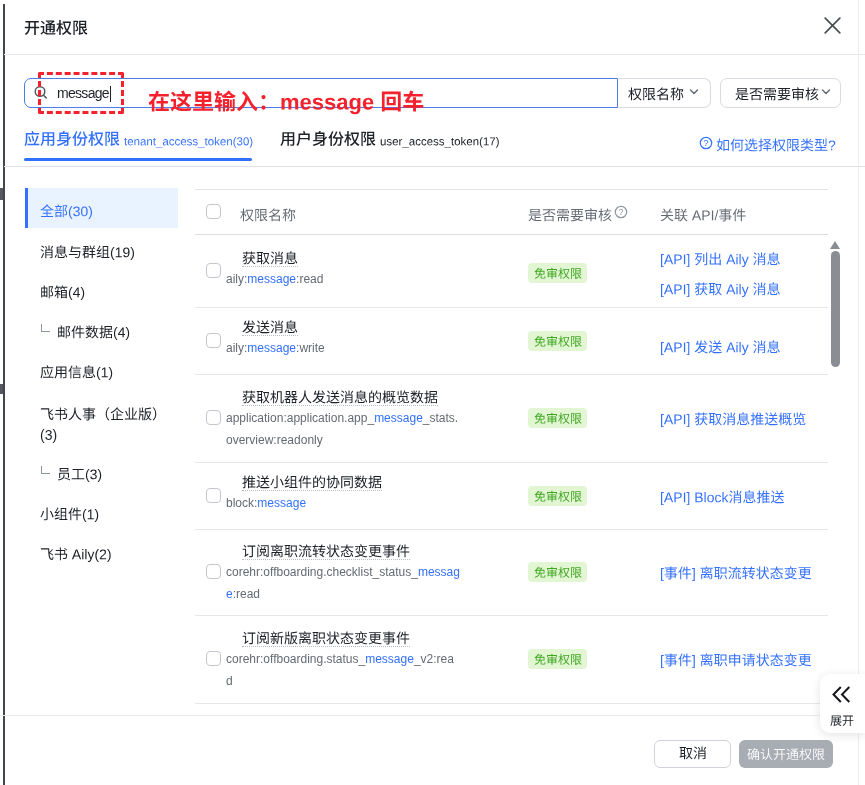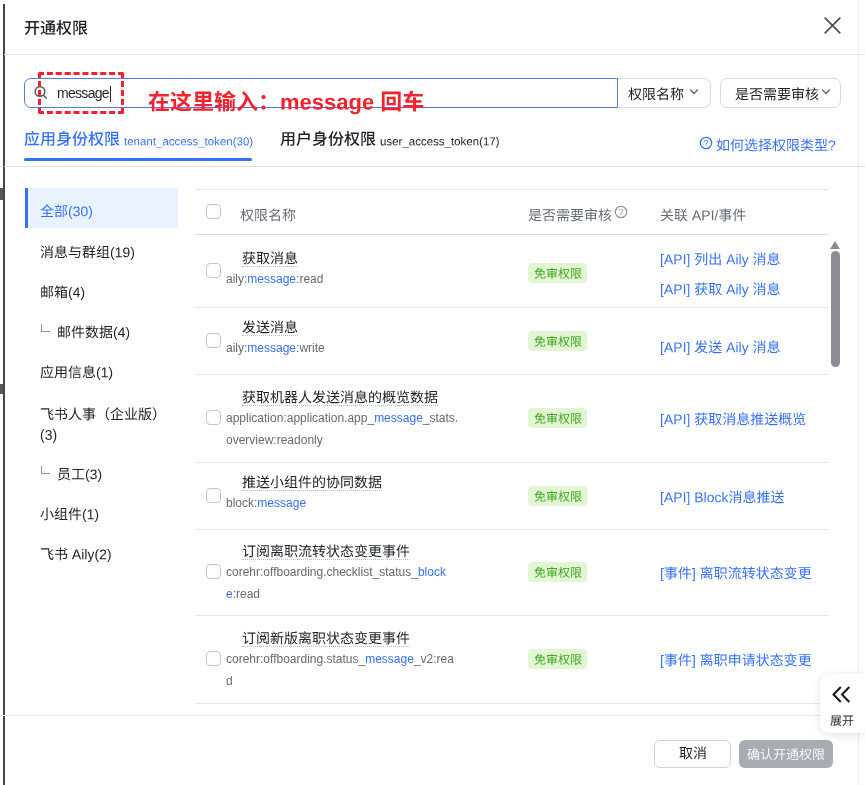--- a/index.html
+++ b/index.html
@@ -178,21 +178,21 @@
     <path transform="translate(0.0,0)" d="M4.0 -10.1C3.3 -8.9 2.1 -7.4 0.5 -6.3C0.7 -6.2 1.0 -5.9 1.1 -5.7C1.4 -5.9 1.6 -6.0 1.8 -6.2V-3.3H5.1C4.5 -1.8 3.3 -0.6 0.6 0.1C0.8 0.3 1.0 0.6 1.1 0.9C4.2 0.0 5.4 -1.4 6.0 -3.3H6.6V-0.5C6.6 0.4 6.9 0.7 8.1 0.7C8.3 0.7 9.8 0.7 10.1 0.7C11.1 0.7 11.4 0.3 11.5 -1.4C11.2 -1.5 10.8 -1.6 10.6 -1.8C10.6 -0.3 10.5 -0.1 10.0 -0.1C9.7 -0.1 8.4 -0.1 8.1 -0.1C7.6 -0.1 7.5 -0.2 7.5 -0.5V-3.3H10.5V-7.1H7.0C7.5 -7.6 7.9 -8.2 8.2 -8.8L7.6 -9.2L7.5 -9.2H4.5C4.7 -9.4 4.8 -9.7 5.0 -9.9ZM2.8 -7.1C3.2 -7.5 3.6 -8.0 3.9 -8.4H7.0C6.7 -7.9 6.3 -7.4 5.9 -7.1ZM2.7 -6.2H5.6C5.5 -5.5 5.5 -4.8 5.3 -4.1H2.7ZM6.5 -6.2H9.6V-4.1H6.3C6.4 -4.8 6.5 -5.5 6.5 -6.2Z M17.1 -9.9C17.3 -9.6 17.5 -9.1 17.7 -8.8H13.0V-6.8H13.9V-7.9H22.1V-6.8H23.0V-8.8H18.5L18.7 -8.9C18.6 -9.2 18.3 -9.8 18.1 -10.2ZM14.6 -3.5H17.5V-2.1H14.6ZM14.6 -4.3V-5.6H17.5V-4.3ZM21.4 -3.5V-2.1H18.5V-3.5ZM21.4 -4.3H18.5V-5.6H21.4ZM17.5 -7.5V-6.4H13.7V-0.6H14.6V-1.3H17.5V0.9H18.5V-1.3H21.4V-0.7H22.3V-6.4H18.5V-7.5Z M34.2 -8.1C33.9 -6.0 33.1 -4.3 32.2 -2.9C31.3 -4.3 30.7 -6.0 30.3 -8.1ZM29.1 -9.0V-8.1H29.5C29.9 -5.6 30.5 -3.7 31.6 -2.2C30.7 -1.1 29.6 -0.3 28.4 0.2C28.6 0.4 28.8 0.7 29.0 0.9C30.1 0.4 31.2 -0.4 32.1 -1.4C32.9 -0.5 33.8 0.3 35.0 1.0C35.1 0.8 35.4 0.5 35.6 0.3C34.4 -0.4 33.5 -1.2 32.7 -2.1C33.9 -3.8 34.8 -6.0 35.2 -8.8L34.7 -9.0L34.5 -9.0ZM26.5 -10.1V-7.5H24.6V-6.7H26.3C25.9 -5.0 25.1 -3.1 24.2 -2.1C24.4 -1.9 24.6 -1.5 24.8 -1.2C25.4 -2.1 26.1 -3.6 26.5 -5.1V0.9H27.4V-5.2C27.9 -4.5 28.6 -3.6 28.9 -3.1L29.4 -3.9C29.2 -4.3 27.8 -5.8 27.4 -6.2V-6.7H29.0V-7.5H27.4V-10.1Z M37.1 -9.6V0.9H37.9V-8.8H39.6C39.4 -8.0 39.0 -6.9 38.7 -6.1C39.6 -5.1 39.8 -4.3 39.8 -3.6C39.8 -3.2 39.7 -2.9 39.5 -2.8C39.4 -2.7 39.3 -2.7 39.2 -2.7C39.0 -2.7 38.7 -2.7 38.4 -2.7C38.6 -2.4 38.7 -2.1 38.7 -1.9C38.9 -1.9 39.3 -1.9 39.5 -1.9C39.7 -1.9 39.9 -2.0 40.1 -2.1C40.5 -2.4 40.6 -2.9 40.6 -3.5C40.6 -4.3 40.4 -5.1 39.5 -6.2C39.9 -7.1 40.4 -8.3 40.7 -9.3L40.1 -9.6L40.0 -9.6ZM45.7 -6.6V-5.1H42.2V-6.6ZM45.7 -7.3H42.2V-8.8H45.7ZM41.3 1.0C41.5 0.8 41.9 0.7 44.4 0.0C44.3 -0.2 44.3 -0.6 44.3 -0.8L42.2 -0.3V-4.3H43.3C43.9 -1.9 45.1 -0.0 47.0 0.9C47.1 0.6 47.4 0.3 47.6 0.1C46.6 -0.3 45.8 -1.0 45.3 -1.8C45.9 -2.2 46.7 -2.7 47.3 -3.3L46.7 -3.9C46.2 -3.4 45.5 -2.9 44.9 -2.5C44.6 -3.0 44.3 -3.6 44.1 -4.3H46.6V-9.6H41.3V-0.6C41.3 -0.1 41.1 0.1 40.9 0.2C41.0 0.4 41.2 0.8 41.3 1.0Z" fill="#3ea51f"></path>
   </svg>
 <svg class="a" style="left:660px;top:486px;" width="126" height="24" viewBox="0 -16.2 126 24">
     <path transform="translate(0.0,0)" d="M1.0 2.9V-10.1H3.8V-9.3H2.2V2.0H3.8V2.9Z M11.9 0.0 10.8 -2.8H6.4L5.3 0.0H3.9L7.8 -9.6H9.3L13.2 0.0ZM8.6 -8.6 8.5 -8.5Q8.3 -7.9 8.0 -7.0L6.8 -3.8H10.4L9.1 -7.0Q8.9 -7.5 8.8 -8.1Z M21.8 -6.7Q21.8 -5.4 20.9 -4.6Q20.0 -3.8 18.5 -3.8H15.7V0.0H14.4V-9.6H18.4Q20.0 -9.6 20.9 -8.9Q21.8 -8.1 21.8 -6.7ZM20.5 -6.7Q20.5 -8.6 18.3 -8.6H15.7V-4.8H18.3Q20.5 -4.8 20.5 -6.7Z M23.9 0.0V-9.6H25.2V0.0Z M26.6 2.9V2.0H28.2V-9.3H26.6V-10.1H29.3V2.9Z M42.8 -2.7Q42.8 -1.4 41.9 -0.7Q41.0 0.0 39.3 0.0H35.4V-9.6H38.9Q42.3 -9.6 42.3 -7.3Q42.3 -6.4 41.8 -5.9Q41.3 -5.3 40.4 -5.1Q41.6 -4.9 42.2 -4.3Q42.8 -3.7 42.8 -2.7ZM41.0 -7.1Q41.0 -7.9 40.4 -8.3Q39.9 -8.6 38.9 -8.6H36.7V-5.5H38.9Q39.9 -5.5 40.4 -5.9Q41.0 -6.3 41.0 -7.1ZM41.5 -2.8Q41.5 -4.5 39.1 -4.5H36.7V-1.0H39.2Q40.4 -1.0 41.0 -1.5Q41.5 -1.9 41.5 -2.8Z M44.5 0.0V-10.1H45.7V0.0Z M53.9 -3.7Q53.9 -1.8 53.0 -0.8Q52.2 0.1 50.5 0.1Q48.9 0.1 48.1 -0.9Q47.3 -1.8 47.3 -3.7Q47.3 -7.5 50.6 -7.5Q52.3 -7.5 53.1 -6.6Q53.9 -5.7 53.9 -3.7ZM52.6 -3.7Q52.6 -5.2 52.1 -5.9Q51.7 -6.6 50.6 -6.6Q49.5 -6.6 49.0 -5.9Q48.6 -5.2 48.6 -3.7Q48.6 -2.2 49.0 -1.5Q49.5 -0.8 50.5 -0.8Q51.6 -0.8 52.1 -1.5Q52.6 -2.2 52.6 -3.7Z M56.3 -3.7Q56.3 -2.3 56.8 -1.5Q57.3 -0.8 58.2 -0.8Q58.9 -0.8 59.3 -1.2Q59.8 -1.5 59.9 -2.3L61.1 -2.2Q61.0 -1.1 60.2 -0.5Q59.4 0.1 58.2 0.1Q56.7 0.1 55.9 -0.8Q55.1 -1.8 55.1 -3.7Q55.1 -5.6 55.9 -6.6Q56.7 -7.5 58.2 -7.5Q59.4 -7.5 60.1 -6.9Q60.9 -6.4 61.1 -5.3L59.8 -5.2Q59.7 -5.8 59.3 -6.2Q58.9 -6.6 58.2 -6.6Q57.2 -6.6 56.8 -5.9Q56.3 -5.3 56.3 -3.7Z M67.0 0.0 64.5 -3.4 63.6 -2.6V0.0H62.4V-10.1H63.6V-3.8L66.9 -7.4H68.3L65.3 -4.2L68.5 0.0Z M80.6 -11.4C80.2 -10.5 79.6 -9.4 79.1 -8.7L80.0 -8.3C80.5 -9.0 81.1 -10.0 81.6 -11.0ZM73.4 -10.9C74.0 -10.1 74.6 -9.0 74.8 -8.3L75.7 -8.7C75.5 -9.4 74.9 -10.5 74.3 -11.3ZM69.7 -10.9C70.5 -10.4 71.6 -9.7 72.1 -9.2L72.7 -10.0C72.2 -10.5 71.1 -11.2 70.3 -11.6ZM69.0 -7.1C69.9 -6.7 71.0 -6.0 71.5 -5.5L72.1 -6.3C71.6 -6.8 70.5 -7.5 69.6 -7.9ZM69.4 0.3 70.3 1.0C71.1 -0.4 72.0 -2.1 72.6 -3.6L71.8 -4.2C71.1 -2.6 70.1 -0.8 69.4 0.3ZM74.8 -4.4H80.0V-2.8H74.8ZM74.8 -5.3V-6.8H80.0V-5.3ZM76.9 -11.8V-7.8H73.8V1.1H74.8V-1.9H80.0V-0.2C80.0 -0.0 79.9 0.0 79.7 0.1C79.5 0.1 78.7 0.1 77.9 0.0C78.1 0.3 78.2 0.8 78.3 1.0C79.3 1.0 80.0 1.0 80.5 0.9C80.9 0.7 81.0 0.4 81.0 -0.2V-7.8H78.0V-11.8Z M86.2 -7.7H92.7V-6.6H86.2ZM86.2 -5.8H92.7V-4.6H86.2ZM86.2 -9.6H92.7V-8.5H86.2ZM86.1 -2.8V-0.5C86.1 0.6 86.6 0.9 88.2 0.9C88.5 0.9 91.1 0.9 91.4 0.9C92.8 0.9 93.1 0.4 93.3 -1.3C93.0 -1.4 92.5 -1.6 92.3 -1.7C92.2 -0.3 92.1 -0.1 91.3 -0.1C90.8 -0.1 88.7 -0.1 88.3 -0.1C87.4 -0.1 87.2 -0.2 87.2 -0.6V-2.8ZM93.2 -2.7C93.8 -1.8 94.5 -0.6 94.7 0.2L95.7 -0.3C95.4 -1.1 94.7 -2.2 94.1 -3.1ZM84.5 -2.9C84.2 -2.0 83.7 -0.8 83.1 0.0L84.1 0.5C84.6 -0.4 85.1 -1.6 85.4 -2.5ZM88.3 -3.4C89.0 -2.7 89.9 -1.8 90.2 -1.1L91.1 -1.7C90.7 -2.3 89.9 -3.2 89.2 -3.8H93.7V-10.5H89.6C89.8 -10.8 90.0 -11.3 90.2 -11.7L89.0 -11.9C88.9 -11.5 88.6 -10.9 88.5 -10.5H85.2V-3.8H89.1Z M105.4 -11.3C105.8 -10.7 106.2 -9.8 106.4 -9.3H103.6C104.0 -10.0 104.3 -10.7 104.5 -11.4L103.5 -11.7C102.9 -9.6 101.8 -7.6 100.6 -6.3C100.8 -6.1 101.1 -5.8 101.3 -5.6L99.9 -5.2V-8.0H101.4V-9.0H99.9V-11.7H98.8V-9.0H97.0V-8.0H98.8V-4.9L96.9 -4.3L97.2 -3.3L98.8 -3.8V-0.2C98.8 0.0 98.8 0.1 98.6 0.1C98.4 0.1 97.9 0.1 97.3 0.1C97.4 0.4 97.5 0.8 97.6 1.1C98.5 1.1 99.0 1.1 99.4 0.9C99.7 0.7 99.9 0.4 99.9 -0.2V-4.1L101.5 -4.7L101.3 -5.6L101.4 -5.5C101.7 -6.0 102.1 -6.5 102.5 -7.1V1.1H103.5V0.2H109.8V-0.8H106.9V-2.7H109.3V-3.7H106.9V-5.5H109.3V-6.5H106.9V-8.3H109.5V-9.3H106.6L107.4 -9.6C107.2 -10.2 106.8 -11.0 106.4 -11.6ZM103.5 -5.5H105.9V-3.7H103.5ZM103.5 -6.5V-8.3H105.9V-6.5ZM103.5 -2.7H105.9V-0.8H103.5Z M116.2 -11.4C116.6 -10.7 117.2 -9.7 117.4 -9.2L118.3 -9.6C118.1 -10.1 117.5 -11.0 117.1 -11.7ZM111.6 -11.1C112.3 -10.3 113.2 -9.2 113.6 -8.5L114.5 -9.1C114.1 -9.8 113.1 -10.8 112.4 -11.6ZM121.5 -11.8C121.2 -11.0 120.6 -9.9 120.1 -9.1H115.4V-8.2H118.7V-6.6L118.7 -6.1H114.9V-5.2H118.6C118.3 -3.9 117.5 -2.6 115.0 -1.6C115.3 -1.4 115.6 -1.1 115.7 -0.8C117.8 -1.8 118.8 -3.0 119.3 -4.1C120.5 -3.0 121.8 -1.8 122.4 -0.9L123.2 -1.7C122.4 -2.5 120.9 -4.0 119.6 -5.1V-5.2H123.7V-6.1H119.7L119.8 -6.5V-8.2H123.3V-9.1H121.2C121.7 -9.8 122.2 -10.7 122.6 -11.4ZM113.9 -7.0H111.2V-6.0H112.9V-1.6C112.3 -1.4 111.6 -0.7 110.8 0.1L111.6 1.1C112.2 0.2 112.9 -0.7 113.3 -0.7C113.6 -0.7 114.1 -0.2 114.7 0.2C115.7 0.8 116.9 1.0 118.7 1.0C120.1 1.0 122.8 0.9 123.8 0.8C123.8 0.5 124.0 -0.1 124.1 -0.4C122.7 -0.2 120.5 -0.1 118.8 -0.1C117.1 -0.1 115.9 -0.2 114.9 -0.8C114.5 -1.1 114.2 -1.3 113.9 -1.5Z" fill="#3370ff"></path>
   </svg>
 <div class="cb" style="left:206px;top:564px"></div>
 <svg class="a" style="left:242px;top:539.9px;" width="170" height="24" viewBox="0 -16.2 170 24">
     <path transform="translate(0.0,0)" d="M1.6 -10.8C2.3 -10.1 3.3 -9.1 3.7 -8.5L4.5 -9.2C4.0 -9.8 3.1 -10.8 2.3 -11.5ZM2.9 0.8C3.1 0.5 3.5 0.2 6.5 -1.8C6.3 -2.1 6.2 -2.5 6.1 -2.8L4.1 -1.4V-7.4H0.7V-6.4H3.1V-1.3C3.1 -0.7 2.6 -0.3 2.3 -0.1C2.5 0.1 2.8 0.5 2.9 0.8ZM5.5 -10.6V-9.5H9.8V-0.4C9.8 -0.2 9.7 -0.1 9.5 -0.1C9.2 -0.1 8.2 -0.1 7.1 -0.1C7.3 0.2 7.5 0.7 7.6 1.1C8.9 1.1 9.8 1.0 10.3 0.8C10.8 0.6 10.9 0.3 10.9 -0.4V-9.5H13.4V-10.6Z M18.8 -6.2H23.1V-4.6H18.8ZM15.3 -8.6V1.1H16.3V-8.6ZM15.5 -11.1C16.1 -10.5 16.8 -9.7 17.1 -9.1L18.0 -9.7C17.6 -10.2 16.9 -11.0 16.3 -11.6ZM18.4 -8.9C18.9 -8.4 19.3 -7.6 19.5 -7.1H17.9V-3.7H19.5C19.2 -2.2 18.7 -1.2 17.0 -0.6C17.2 -0.4 17.5 -0.1 17.6 0.2C19.5 -0.6 20.2 -1.9 20.4 -3.7H21.4V-1.4C21.4 -0.4 21.7 -0.2 22.6 -0.2C22.8 -0.2 23.7 -0.2 23.9 -0.2C24.6 -0.2 24.9 -0.5 25.0 -1.9C24.7 -2.0 24.3 -2.1 24.2 -2.3C24.1 -1.2 24.1 -1.0 23.8 -1.0C23.6 -1.0 22.9 -1.0 22.8 -1.0C22.4 -1.0 22.4 -1.1 22.4 -1.4V-3.7H24.0V-7.1H22.4C22.8 -7.7 23.3 -8.4 23.6 -9.1L22.6 -9.4C22.3 -8.7 21.8 -7.7 21.3 -7.1H19.6L20.4 -7.5C20.2 -8.0 19.7 -8.8 19.2 -9.3ZM18.9 -11.0V-10.0H25.7V-0.2C25.7 0.0 25.7 0.1 25.5 0.1C25.3 0.1 24.7 0.1 24.1 0.1C24.2 0.3 24.3 0.8 24.4 1.0C25.3 1.0 25.9 1.0 26.2 0.9C26.6 0.7 26.7 0.4 26.7 -0.2V-11.0Z M34.0 -11.6C34.2 -11.2 34.4 -10.8 34.5 -10.5H28.9V-9.5H41.1V-10.5H35.6C35.5 -10.9 35.2 -11.4 35.0 -11.9ZM32.1 -0.3C32.5 -0.5 33.0 -0.5 37.2 -1.0C37.4 -0.7 37.6 -0.5 37.7 -0.3L38.4 -0.8C38.1 -1.4 37.3 -2.4 36.7 -3.1L36.0 -2.7L36.7 -1.8L33.2 -1.4C33.7 -2.0 34.2 -2.6 34.6 -3.2H39.5V0.0C39.5 0.2 39.4 0.3 39.2 0.3C39.0 0.3 38.2 0.3 37.4 0.2C37.6 0.5 37.7 0.8 37.8 1.1C38.8 1.1 39.5 1.1 40.0 0.9C40.4 0.8 40.5 0.5 40.5 0.0V-4.2H35.1L35.7 -5.1H39.6V-9.1H38.6V-6.0H31.4V-9.1H30.4V-5.1H34.5C34.3 -4.8 34.1 -4.5 34.0 -4.2H29.5V1.1H30.5V-3.2H33.4C33.1 -2.7 32.8 -2.3 32.6 -2.1C32.3 -1.7 32.1 -1.4 31.8 -1.3C31.9 -1.1 32.1 -0.5 32.1 -0.3ZM36.8 -9.3C36.4 -8.9 35.8 -8.6 35.2 -8.2C34.4 -8.6 33.6 -8.9 32.9 -9.3L32.5 -8.8C33.1 -8.5 33.8 -8.1 34.4 -7.8C33.6 -7.4 32.8 -7.0 32.1 -6.8C32.2 -6.6 32.5 -6.3 32.6 -6.1C33.4 -6.5 34.3 -6.9 35.2 -7.4C36.0 -7.0 36.8 -6.6 37.3 -6.2L37.8 -6.8C37.3 -7.1 36.6 -7.5 35.9 -7.9C36.5 -8.2 37.0 -8.6 37.5 -9.0Z M49.8 -9.8H53.7V-5.6H49.8ZM48.8 -10.8V-4.6H54.8V-10.8ZM52.6 -2.9C53.4 -1.7 54.1 -0.0 54.4 1.0L55.4 0.6C55.1 -0.4 54.3 -2.0 53.6 -3.2ZM49.9 -3.2C49.5 -1.8 48.8 -0.4 47.9 0.5C48.1 0.6 48.5 0.9 48.7 1.1C49.6 0.1 50.4 -1.4 50.9 -3.0ZM42.5 -1.9 42.7 -0.9 46.5 -1.5V1.1H47.5V-1.7L48.4 -1.9L48.3 -2.8L47.5 -2.6V-10.2H48.3V-11.1H42.7V-10.2H43.5V-2.0ZM44.4 -10.2H46.5V-8.2H44.4ZM44.4 -7.3H46.5V-5.3H44.4ZM44.4 -4.4H46.5V-2.5L44.4 -2.2Z M64.1 -5.1V0.5H65.0V-5.1ZM61.6 -5.1V-3.6C61.6 -2.3 61.4 -0.8 59.7 0.4C59.9 0.5 60.3 0.9 60.4 1.1C62.3 -0.3 62.6 -2.1 62.6 -3.6V-5.1ZM66.6 -5.1V-0.6C66.6 0.2 66.6 0.4 66.8 0.6C67.0 0.8 67.3 0.9 67.6 0.9C67.8 0.9 68.1 0.9 68.3 0.9C68.5 0.9 68.8 0.8 69.0 0.7C69.2 0.6 69.3 0.4 69.4 0.2C69.4 -0.1 69.5 -0.8 69.5 -1.4C69.2 -1.5 68.9 -1.7 68.8 -1.8C68.7 -1.1 68.7 -0.6 68.7 -0.4C68.7 -0.2 68.6 -0.1 68.6 -0.0C68.5 0.0 68.4 0.0 68.2 0.0C68.1 0.0 68.0 0.0 67.9 0.0C67.8 0.0 67.7 0.0 67.6 -0.0C67.6 -0.1 67.5 -0.2 67.5 -0.5V-5.1ZM57.2 -10.8C58.0 -10.3 59.1 -9.6 59.6 -9.0L60.2 -9.9C59.7 -10.4 58.6 -11.1 57.8 -11.6ZM56.6 -7.0C57.5 -6.6 58.6 -5.9 59.1 -5.4L59.7 -6.3C59.1 -6.8 58.0 -7.4 57.1 -7.8ZM56.9 0.2 57.8 0.9C58.6 -0.4 59.6 -2.1 60.3 -3.6L59.6 -4.3C58.8 -2.7 57.7 -0.9 56.9 0.2ZM63.8 -11.5C64.0 -11.0 64.3 -10.4 64.4 -9.9H60.5V-9.0H63.2C62.6 -8.2 61.8 -7.2 61.6 -7.0C61.3 -6.7 60.9 -6.7 60.6 -6.6C60.7 -6.4 60.8 -5.8 60.9 -5.6C61.3 -5.7 62.0 -5.8 67.7 -6.2C68.0 -5.8 68.2 -5.5 68.4 -5.2L69.3 -5.7C68.7 -6.6 67.7 -7.8 66.8 -8.8L66.0 -8.3C66.3 -7.9 66.7 -7.5 67.1 -7.0L62.7 -6.8C63.2 -7.4 63.9 -8.3 64.4 -9.0H69.2V-9.9H65.5C65.4 -10.5 65.1 -11.2 64.8 -11.8Z M71.1 -4.6C71.2 -4.8 71.7 -4.8 72.2 -4.8H73.4V-2.8L70.6 -2.3L70.8 -1.3L73.4 -1.8V1.1H74.4V-2.0L76.3 -2.4L76.3 -3.3L74.4 -3.0V-4.8H75.9V-5.8H74.4V-7.9H73.4V-5.8H72.0C72.5 -6.8 72.9 -7.9 73.3 -9.1H75.8V-10.1H73.6C73.7 -10.6 73.8 -11.1 73.9 -11.6L72.9 -11.8C72.8 -11.2 72.7 -10.7 72.6 -10.1H70.6V-9.1H72.3C72.0 -8.0 71.7 -7.0 71.5 -6.7C71.2 -6.1 71.0 -5.6 70.8 -5.6C70.9 -5.3 71.1 -4.8 71.1 -4.6ZM76.0 -7.5V-6.5H78.0C77.7 -5.5 77.4 -4.6 77.2 -3.9H81.2C80.7 -3.2 80.1 -2.4 79.5 -1.6C79.1 -1.9 78.6 -2.2 78.1 -2.5L77.4 -1.8C78.9 -1.0 80.5 0.3 81.3 1.1L82.0 0.3C81.6 -0.1 81.0 -0.6 80.3 -1.1C81.2 -2.2 82.2 -3.5 82.9 -4.6L82.2 -4.9L82.0 -4.9H78.6L79.1 -6.5H83.4V-7.5H79.4L79.8 -9.1H82.9V-10.1H80.1L80.5 -11.6L79.5 -11.8L79.0 -10.1H76.5V-9.1H78.8L78.3 -7.5Z M94.4 -10.8C95.0 -10.1 95.7 -9.0 96.0 -8.3L96.9 -8.9C96.5 -9.5 95.8 -10.5 95.2 -11.3ZM84.7 -9.4C85.3 -8.6 86.1 -7.5 86.5 -6.8L87.3 -7.4C87.0 -8.1 86.2 -9.1 85.5 -9.9ZM92.2 -11.7V-8.5L92.2 -7.6H89.0V-6.6H92.2C92.0 -4.3 91.2 -1.7 88.6 0.4C88.9 0.6 89.2 0.9 89.4 1.1C91.5 -0.7 92.5 -2.8 93.0 -4.8C93.7 -2.2 94.9 -0.1 96.9 1.1C97.0 0.8 97.4 0.4 97.6 0.2C95.4 -1.0 94.1 -3.5 93.5 -6.6H97.3V-7.6H93.3L93.3 -8.5V-11.7ZM84.4 -2.7 85.1 -1.8C85.8 -2.5 86.6 -3.3 87.5 -4.1V1.1H88.5V-11.8H87.5V-5.3C86.4 -4.3 85.2 -3.3 84.4 -2.7Z M103.3 -5.7C104.2 -5.2 105.2 -4.5 105.6 -4.0L106.5 -4.6C106.0 -5.1 105.0 -5.8 104.2 -6.3ZM101.8 -3.4V-0.6C101.8 0.5 102.2 0.8 103.8 0.8C104.2 0.8 106.7 0.8 107.1 0.8C108.4 0.8 108.8 0.4 108.9 -1.4C108.6 -1.5 108.2 -1.6 108.0 -1.8C107.9 -0.4 107.8 -0.1 107.0 -0.1C106.5 -0.1 104.3 -0.1 103.9 -0.1C103.0 -0.1 102.8 -0.2 102.8 -0.6V-3.4ZM103.7 -3.7C104.5 -3.0 105.5 -1.9 106.0 -1.3L106.8 -1.8C106.3 -2.5 105.3 -3.5 104.5 -4.2ZM108.5 -3.3C109.2 -2.1 109.9 -0.5 110.2 0.5L111.2 0.1C110.9 -0.9 110.2 -2.4 109.4 -3.6ZM100.2 -3.4C99.9 -2.3 99.4 -0.8 98.8 0.1L99.7 0.6C100.3 -0.4 100.8 -1.9 101.1 -3.1ZM104.5 -11.8C104.5 -11.1 104.4 -10.4 104.2 -9.8H98.8V-8.8H103.9C103.3 -7.0 101.9 -5.5 98.6 -4.7C98.9 -4.4 99.1 -4.0 99.2 -3.8C102.9 -4.7 104.4 -6.6 105.1 -8.8C106.1 -6.3 107.9 -4.6 110.7 -3.8C110.9 -4.1 111.2 -4.6 111.4 -4.8C108.9 -5.4 107.1 -6.8 106.1 -8.8H111.3V-9.8H105.3C105.4 -10.4 105.5 -11.1 105.6 -11.8Z M115.1 -8.8C114.7 -7.8 114.0 -6.8 113.2 -6.1C113.5 -6.0 113.9 -5.7 114.1 -5.6C114.8 -6.3 115.6 -7.4 116.1 -8.6ZM121.7 -8.3C122.5 -7.5 123.5 -6.3 124.1 -5.5L124.9 -6.1C124.4 -6.8 123.4 -7.9 122.5 -8.7ZM118.0 -11.6C118.3 -11.2 118.6 -10.7 118.8 -10.3H113.0V-9.4H116.9V-5.1H117.9V-9.4H120.1V-5.2H121.1V-9.4H125.0V-10.3H119.9C119.8 -10.8 119.4 -11.4 119.1 -11.9ZM113.9 -4.7V-3.8H115.0C115.7 -2.7 116.7 -1.8 117.9 -1.1C116.4 -0.4 114.6 -0.0 112.7 0.2C112.9 0.4 113.2 0.9 113.2 1.1C115.3 0.8 117.2 0.3 119.0 -0.5C120.6 0.3 122.6 0.9 124.8 1.1C124.9 0.9 125.2 0.5 125.4 0.2C123.4 0.0 121.6 -0.4 120.1 -1.0C121.5 -1.9 122.7 -2.9 123.5 -4.3L122.8 -4.8L122.7 -4.7ZM116.1 -3.8H121.9C121.2 -2.9 120.2 -2.1 119.0 -1.5C117.8 -2.1 116.9 -2.9 116.1 -3.8Z M129.5 -3.3 128.6 -3.0C129.1 -2.2 129.7 -1.5 130.4 -1.0C129.5 -0.5 128.3 -0.1 126.7 0.2C126.9 0.4 127.2 0.9 127.3 1.1C129.1 0.7 130.4 0.2 131.3 -0.4C133.3 0.6 135.9 1.0 139.1 1.1C139.2 0.7 139.4 0.3 139.6 0.0C136.4 -0.0 134.0 -0.3 132.2 -1.1C132.9 -1.8 133.3 -2.6 133.5 -3.5H138.2V-8.9H133.6V-10.1H139.1V-11.0H126.9V-10.1H132.5V-8.9H128.2V-3.5H132.4C132.2 -2.8 131.9 -2.2 131.2 -1.6C130.6 -2.0 130.0 -2.6 129.5 -3.3ZM129.2 -5.8H132.5V-5.2C132.5 -4.9 132.5 -4.6 132.5 -4.3H129.2ZM133.6 -4.3C133.6 -4.6 133.6 -4.9 133.6 -5.2V-5.8H137.2V-4.3ZM129.2 -8.0H132.5V-6.6H129.2ZM133.6 -8.0H137.2V-6.6H133.6Z M141.9 -1.8V-1.0H146.4V-0.1C146.4 0.2 146.3 0.3 146.1 0.3C145.8 0.3 145.0 0.3 144.1 0.3C144.3 0.5 144.5 0.9 144.5 1.2C145.7 1.2 146.4 1.1 146.9 1.0C147.3 0.8 147.5 0.6 147.5 -0.1V-1.0H150.8V-0.4H151.9V-2.9H153.4V-3.7H151.9V-5.5H147.5V-6.5H151.7V-8.9H147.5V-9.8H153.1V-10.6H147.5V-11.8H146.4V-10.6H140.9V-9.8H146.4V-8.9H142.4V-6.5H146.4V-5.5H142.0V-4.7H146.4V-3.7H140.7V-2.9H146.4V-1.8ZM143.4 -8.2H146.4V-7.2H143.4ZM147.5 -8.2H150.6V-7.2H147.5ZM147.5 -4.7H150.8V-3.7H147.5ZM147.5 -2.9H150.8V-1.8H147.5Z M158.4 -4.8V-3.8H162.5V1.1H163.5V-3.8H167.3V-4.8H163.5V-7.9H166.7V-8.9H163.5V-11.6H162.5V-8.9H160.6C160.8 -9.5 160.9 -10.2 161.1 -10.8L160.0 -11.1C159.7 -9.2 159.1 -7.4 158.3 -6.3C158.6 -6.1 159.0 -5.9 159.2 -5.7C159.6 -6.3 159.9 -7.1 160.2 -7.9H162.5V-4.8ZM157.8 -11.7C157.0 -9.6 155.8 -7.5 154.4 -6.1C154.6 -5.9 154.9 -5.3 155.1 -5.1C155.5 -5.6 155.9 -6.1 156.3 -6.7V1.1H157.3V-8.4C157.9 -9.3 158.4 -10.4 158.7 -11.4Z" fill="#1f2329"></path>
   </svg>
 <div class="dot" style="left:242px;top:558.6px;width:168px;height:1px"></div>
-<div class="code" style="top:561px">corehr:offboarding.checklist_status_<span class="blue">block</span><br><span class="blue">e</span>:read</div>
+<div class="code" style="top:561px">corehr:offboarding.checklist_status_<span class="blue">messag</span><br><span class="blue">e</span>:read</div>
 <div class="badge" style="top:562px"></div>
 <svg class="a" style="left:533.5px;top:563.3px;" width="50" height="21" viewBox="0 -13.9 50 21">
     <path transform="translate(0.0,0)" d="M4.0 -10.1C3.3 -8.9 2.1 -7.4 0.5 -6.3C0.7 -6.2 1.0 -5.9 1.1 -5.7C1.4 -5.9 1.6 -6.0 1.8 -6.2V-3.3H5.1C4.5 -1.8 3.3 -0.6 0.6 0.1C0.8 0.3 1.0 0.6 1.1 0.9C4.2 0.0 5.4 -1.4 6.0 -3.3H6.6V-0.5C6.6 0.4 6.9 0.7 8.1 0.7C8.3 0.7 9.8 0.7 10.1 0.7C11.1 0.7 11.4 0.3 11.5 -1.4C11.2 -1.5 10.8 -1.6 10.6 -1.8C10.6 -0.3 10.5 -0.1 10.0 -0.1C9.7 -0.1 8.4 -0.1 8.1 -0.1C7.6 -0.1 7.5 -0.2 7.5 -0.5V-3.3H10.5V-7.1H7.0C7.5 -7.6 7.9 -8.2 8.2 -8.8L7.6 -9.2L7.5 -9.2H4.5C4.7 -9.4 4.8 -9.7 5.0 -9.9ZM2.8 -7.1C3.2 -7.5 3.6 -8.0 3.9 -8.4H7.0C6.7 -7.9 6.3 -7.4 5.9 -7.1ZM2.7 -6.2H5.6C5.5 -5.5 5.5 -4.8 5.3 -4.1H2.7ZM6.5 -6.2H9.6V-4.1H6.3C6.4 -4.8 6.5 -5.5 6.5 -6.2Z M17.1 -9.9C17.3 -9.6 17.5 -9.1 17.7 -8.8H13.0V-6.8H13.9V-7.9H22.1V-6.8H23.0V-8.8H18.5L18.7 -8.9C18.6 -9.2 18.3 -9.8 18.1 -10.2ZM14.6 -3.5H17.5V-2.1H14.6ZM14.6 -4.3V-5.6H17.5V-4.3ZM21.4 -3.5V-2.1H18.5V-3.5ZM21.4 -4.3H18.5V-5.6H21.4ZM17.5 -7.5V-6.4H13.7V-0.6H14.6V-1.3H17.5V0.9H18.5V-1.3H21.4V-0.7H22.3V-6.4H18.5V-7.5Z M34.2 -8.1C33.9 -6.0 33.1 -4.3 32.2 -2.9C31.3 -4.3 30.7 -6.0 30.3 -8.1ZM29.1 -9.0V-8.1H29.5C29.9 -5.6 30.5 -3.7 31.6 -2.2C30.7 -1.1 29.6 -0.3 28.4 0.2C28.6 0.4 28.8 0.7 29.0 0.9C30.1 0.4 31.2 -0.4 32.1 -1.4C32.9 -0.5 33.8 0.3 35.0 1.0C35.1 0.8 35.4 0.5 35.6 0.3C34.4 -0.4 33.5 -1.2 32.7 -2.1C33.9 -3.8 34.8 -6.0 35.2 -8.8L34.7 -9.0L34.5 -9.0ZM26.5 -10.1V-7.5H24.6V-6.7H26.3C25.9 -5.0 25.1 -3.1 24.2 -2.1C24.4 -1.9 24.6 -1.5 24.8 -1.2C25.4 -2.1 26.1 -3.6 26.5 -5.1V0.9H27.4V-5.2C27.9 -4.5 28.6 -3.6 28.9 -3.1L29.4 -3.9C29.2 -4.3 27.8 -5.8 27.4 -6.2V-6.7H29.0V-7.5H27.4V-10.1Z M37.1 -9.6V0.9H37.9V-8.8H39.6C39.4 -8.0 39.0 -6.9 38.7 -6.1C39.6 -5.1 39.8 -4.3 39.8 -3.6C39.8 -3.2 39.7 -2.9 39.5 -2.8C39.4 -2.7 39.3 -2.7 39.2 -2.7C39.0 -2.7 38.7 -2.7 38.4 -2.7C38.6 -2.4 38.7 -2.1 38.7 -1.9C38.9 -1.9 39.3 -1.9 39.5 -1.9C39.7 -1.9 39.9 -2.0 40.1 -2.1C40.5 -2.4 40.6 -2.9 40.6 -3.5C40.6 -4.3 40.4 -5.1 39.5 -6.2C39.9 -7.1 40.4 -8.3 40.7 -9.3L40.1 -9.6L40.0 -9.6ZM45.7 -6.6V-5.1H42.2V-6.6ZM45.7 -7.3H42.2V-8.8H45.7ZM41.3 1.0C41.5 0.8 41.9 0.7 44.4 0.0C44.3 -0.2 44.3 -0.6 44.3 -0.8L42.2 -0.3V-4.3H43.3C43.9 -1.9 45.1 -0.0 47.0 0.9C47.1 0.6 47.4 0.3 47.6 0.1C46.6 -0.3 45.8 -1.0 45.3 -1.8C45.9 -2.2 46.7 -2.7 47.3 -3.3L46.7 -3.9C46.2 -3.4 45.5 -2.9 44.9 -2.5C44.6 -3.0 44.3 -3.6 44.1 -4.3H46.6V-9.6H41.3V-0.6C41.3 -0.1 41.1 0.1 40.9 0.2C41.0 0.4 41.2 0.8 41.3 1.0Z" fill="#3ea51f"></path>
   </svg>
 <svg class="a" style="left:660px;top:562px;" width="153" height="24" viewBox="0 -16.2 153 24">
     <path transform="translate(0.0,0)" d="M1.0 2.9V-10.1H3.8V-9.3H2.2V2.0H3.8V2.9Z M5.8 -1.8V-1.0H10.3V-0.1C10.3 0.2 10.2 0.3 10.0 0.3C9.7 0.3 8.9 0.3 8.0 0.3C8.2 0.5 8.4 0.9 8.4 1.2C9.6 1.2 10.3 1.1 10.7 1.0C11.2 0.8 11.4 0.6 11.4 -0.1V-1.0H14.7V-0.4H15.8V-2.9H17.3V-3.7H15.8V-5.5H11.4V-6.5H15.6V-8.9H11.4V-9.8H17.0V-10.6H11.4V-11.8H10.3V-10.6H4.8V-9.8H10.3V-8.9H6.3V-6.5H10.3V-5.5H5.9V-4.7H10.3V-3.7H4.6V-2.9H10.3V-1.8ZM7.3 -8.2H10.3V-7.2H7.3ZM11.4 -8.2H14.5V-7.2H11.4ZM11.4 -4.7H14.7V-3.7H11.4ZM11.4 -2.9H14.7V-1.8H11.4Z M22.3 -4.8V-3.8H26.3V1.1H27.4V-3.8H31.2V-4.8H27.4V-7.9H30.6V-8.9H27.4V-11.6H26.3V-8.9H24.5C24.7 -9.5 24.8 -10.2 24.9 -10.8L23.9 -11.1C23.6 -9.2 23.0 -7.4 22.2 -6.3C22.5 -6.1 22.9 -5.9 23.1 -5.7C23.5 -6.3 23.8 -7.1 24.1 -7.9H26.3V-4.8ZM21.6 -11.7C20.9 -9.6 19.7 -7.5 18.3 -6.1C18.5 -5.9 18.8 -5.3 18.9 -5.1C19.4 -5.6 19.8 -6.1 20.2 -6.7V1.1H21.2V-8.4C21.8 -9.3 22.2 -10.4 22.6 -11.4Z M32.0 2.9V2.0H33.6V-9.3H32.0V-10.1H34.8V2.9Z M45.7 -11.6C45.9 -11.2 46.1 -10.8 46.2 -10.5H40.6V-9.5H52.8V-10.5H47.3C47.1 -10.9 46.9 -11.4 46.6 -11.9ZM43.8 -0.3C44.1 -0.5 44.6 -0.5 48.9 -1.0C49.1 -0.7 49.2 -0.5 49.3 -0.3L50.1 -0.8C49.7 -1.4 49.0 -2.4 48.4 -3.1L47.7 -2.7L48.4 -1.8L44.9 -1.4C45.4 -2.0 45.8 -2.6 46.2 -3.2H51.2V0.0C51.2 0.2 51.1 0.3 50.9 0.3C50.7 0.3 49.9 0.3 49.1 0.2C49.2 0.5 49.4 0.8 49.5 1.1C50.5 1.1 51.2 1.1 51.6 0.9C52.0 0.8 52.2 0.5 52.2 0.0V-4.2H46.8L47.3 -5.1H51.3V-9.1H50.3V-6.0H43.1V-9.1H42.1V-5.1H46.2C46.0 -4.8 45.8 -4.5 45.6 -4.2H41.2V1.1H42.2V-3.2H45.1C44.8 -2.7 44.5 -2.3 44.3 -2.1C44.0 -1.7 43.7 -1.4 43.4 -1.3C43.6 -1.1 43.7 -0.5 43.8 -0.3ZM48.5 -9.3C48.0 -8.9 47.5 -8.6 46.8 -8.2C46.1 -8.6 45.3 -8.9 44.6 -9.3L44.1 -8.8C44.7 -8.5 45.4 -8.1 46.1 -7.8C45.3 -7.4 44.5 -7.0 43.7 -6.8C43.9 -6.6 44.2 -6.3 44.3 -6.1C45.1 -6.5 46.0 -6.9 46.8 -7.4C47.7 -7.0 48.5 -6.6 49.0 -6.2L49.5 -6.8C49.0 -7.1 48.3 -7.5 47.6 -7.9C48.2 -8.2 48.7 -8.6 49.2 -9.0Z M61.5 -9.8H65.4V-5.6H61.5ZM60.5 -10.8V-4.6H66.5V-10.8ZM64.3 -2.9C65.0 -1.7 65.8 -0.0 66.1 1.0L67.1 0.6C66.8 -0.4 66.0 -2.0 65.2 -3.2ZM61.6 -3.2C61.2 -1.8 60.4 -0.4 59.5 0.5C59.8 0.6 60.2 0.9 60.4 1.1C61.3 0.1 62.1 -1.4 62.6 -3.0ZM54.2 -1.9 54.4 -0.9 58.1 -1.5V1.1H59.1V-1.7L60.1 -1.9L60.0 -2.8L59.1 -2.6V-10.2H59.9V-11.1H54.3V-10.2H55.1V-2.0ZM56.1 -10.2H58.1V-8.2H56.1ZM56.1 -7.3H58.1V-5.3H56.1ZM56.1 -4.4H58.1V-2.5L56.1 -2.2Z M75.7 -5.1V0.5H76.7V-5.1ZM73.3 -5.1V-3.6C73.3 -2.3 73.1 -0.8 71.4 0.4C71.6 0.5 72.0 0.9 72.1 1.1C74.0 -0.3 74.2 -2.1 74.2 -3.6V-5.1ZM78.2 -5.1V-0.6C78.2 0.2 78.3 0.4 78.5 0.6C78.7 0.8 79.0 0.9 79.3 0.9C79.4 0.9 79.8 0.9 80.0 0.9C80.2 0.9 80.5 0.8 80.6 0.7C80.8 0.6 81.0 0.4 81.0 0.2C81.1 -0.1 81.1 -0.8 81.2 -1.4C80.9 -1.5 80.6 -1.7 80.4 -1.8C80.4 -1.1 80.4 -0.6 80.4 -0.4C80.3 -0.2 80.3 -0.1 80.2 -0.0C80.2 0.0 80.0 0.0 79.9 0.0C79.8 0.0 79.6 0.0 79.5 0.0C79.4 0.0 79.3 0.0 79.3 -0.0C79.2 -0.1 79.2 -0.2 79.2 -0.5V-5.1ZM68.9 -10.8C69.7 -10.3 70.7 -9.6 71.2 -9.0L71.9 -9.9C71.4 -10.4 70.3 -11.1 69.5 -11.6ZM68.2 -7.0C69.1 -6.6 70.2 -5.9 70.8 -5.4L71.4 -6.3C70.8 -6.8 69.7 -7.4 68.8 -7.8ZM68.6 0.2 69.5 0.9C70.3 -0.4 71.3 -2.1 72.0 -3.6L71.3 -4.3C70.4 -2.7 69.3 -0.9 68.6 0.2ZM75.5 -11.5C75.7 -11.0 75.9 -10.4 76.1 -9.9H72.1V-9.0H74.9C74.3 -8.2 73.5 -7.2 73.2 -7.0C73.0 -6.7 72.6 -6.7 72.3 -6.6C72.4 -6.4 72.5 -5.8 72.6 -5.6C73.0 -5.7 73.6 -5.8 79.4 -6.2C79.7 -5.8 79.9 -5.5 80.1 -5.2L80.9 -5.7C80.4 -6.6 79.3 -7.8 78.4 -8.8L77.7 -8.3C78.0 -7.9 78.4 -7.5 78.7 -7.0L74.3 -6.8C74.9 -7.4 75.5 -8.3 76.1 -9.0H80.9V-9.9H77.2C77.0 -10.5 76.7 -11.2 76.4 -11.8Z M82.8 -4.6C82.9 -4.8 83.3 -4.8 83.8 -4.8H85.1V-2.8L82.2 -2.3L82.5 -1.3L85.1 -1.8V1.1H86.1V-2.0L88.0 -2.4L87.9 -3.3L86.1 -3.0V-4.8H87.5V-5.8H86.1V-7.9H85.1V-5.8H83.7C84.1 -6.8 84.6 -7.9 84.9 -9.1H87.5V-10.1H85.2C85.4 -10.6 85.5 -11.1 85.6 -11.6L84.6 -11.8C84.5 -11.2 84.4 -10.7 84.2 -10.1H82.3V-9.1H84.0C83.7 -8.0 83.3 -7.0 83.2 -6.7C82.9 -6.1 82.7 -5.6 82.5 -5.6C82.6 -5.3 82.7 -4.8 82.8 -4.6ZM87.6 -7.5V-6.5H89.7C89.4 -5.5 89.1 -4.6 88.9 -3.9H92.9C92.4 -3.2 91.8 -2.4 91.2 -1.6C90.7 -1.9 90.2 -2.2 89.8 -2.5L89.1 -1.8C90.5 -1.0 92.2 0.3 93.0 1.1L93.7 0.3C93.3 -0.1 92.7 -0.6 92.0 -1.1C92.9 -2.2 93.9 -3.5 94.6 -4.6L93.8 -4.9L93.7 -4.9H90.3L90.8 -6.5H95.1V-7.5H91.1L91.5 -9.1H94.6V-10.1H91.8L92.2 -11.6L91.1 -11.8L90.7 -10.1H88.2V-9.1H90.4L90.0 -7.5Z M106.0 -10.8C106.7 -10.1 107.4 -9.0 107.7 -8.3L108.5 -8.9C108.2 -9.5 107.5 -10.5 106.8 -11.3ZM96.4 -9.4C97.0 -8.6 97.8 -7.5 98.1 -6.8L99.0 -7.4C98.6 -8.1 97.8 -9.1 97.2 -9.9ZM103.9 -11.7V-8.5L103.9 -7.6H100.7V-6.6H103.8C103.6 -4.3 102.8 -1.7 100.2 0.4C100.5 0.6 100.9 0.9 101.1 1.1C103.2 -0.7 104.2 -2.8 104.6 -4.8C105.4 -2.2 106.6 -0.1 108.5 1.1C108.7 0.8 109.0 0.4 109.3 0.2C107.1 -1.0 105.8 -3.5 105.1 -6.6H109.0V-7.6H104.9L105.0 -8.5V-11.7ZM96.1 -2.7 96.7 -1.8C97.4 -2.5 98.3 -3.3 99.1 -4.1V1.1H100.2V-11.8H99.1V-5.3C98.0 -4.3 96.9 -3.3 96.1 -2.7Z M115.0 -5.7C115.8 -5.2 116.8 -4.5 117.3 -4.0L118.2 -4.6C117.7 -5.1 116.7 -5.8 115.9 -6.3ZM113.4 -3.4V-0.6C113.4 0.5 113.9 0.8 115.5 0.8C115.8 0.8 118.4 0.8 118.8 0.8C120.1 0.8 120.4 0.4 120.6 -1.4C120.3 -1.5 119.9 -1.6 119.6 -1.8C119.6 -0.4 119.4 -0.1 118.7 -0.1C118.1 -0.1 116.0 -0.1 115.5 -0.1C114.6 -0.1 114.5 -0.2 114.5 -0.6V-3.4ZM115.4 -3.7C116.2 -3.0 117.2 -1.9 117.6 -1.3L118.5 -1.8C118.0 -2.5 117.0 -3.5 116.2 -4.2ZM120.2 -3.3C120.9 -2.1 121.6 -0.5 121.8 0.5L122.8 0.1C122.6 -0.9 121.8 -2.4 121.1 -3.6ZM111.8 -3.4C111.6 -2.3 111.1 -0.8 110.4 0.1L111.4 0.6C112.0 -0.4 112.5 -1.9 112.8 -3.1ZM116.2 -11.8C116.1 -11.1 116.0 -10.4 115.9 -9.8H110.5V-8.8H115.6C114.9 -7.0 113.6 -5.5 110.3 -4.7C110.5 -4.4 110.8 -4.0 110.9 -3.8C114.5 -4.7 116.0 -6.6 116.7 -8.8C117.8 -6.3 119.6 -4.6 122.4 -3.8C122.5 -4.1 122.8 -4.6 123.1 -4.8C120.6 -5.4 118.8 -6.8 117.8 -8.8H122.9V-9.8H117.0C117.1 -10.4 117.2 -11.1 117.3 -11.8Z M126.8 -8.8C126.4 -7.8 125.7 -6.8 124.9 -6.1C125.1 -6.0 125.5 -5.7 125.7 -5.6C126.5 -6.3 127.3 -7.4 127.7 -8.6ZM133.3 -8.3C134.2 -7.5 135.2 -6.3 135.7 -5.5L136.5 -6.1C136.1 -6.8 135.0 -7.9 134.1 -8.7ZM129.7 -11.6C130.0 -11.2 130.2 -10.7 130.4 -10.3H124.6V-9.4H128.5V-5.1H129.6V-9.4H131.7V-5.2H132.8V-9.4H136.7V-10.3H131.6C131.4 -10.8 131.0 -11.4 130.7 -11.9ZM125.5 -4.7V-3.8H126.7C127.4 -2.7 128.4 -1.8 129.6 -1.1C128.0 -0.4 126.2 -0.0 124.4 0.2C124.6 0.4 124.8 0.9 124.9 1.1C126.9 0.8 128.9 0.3 130.7 -0.5C132.3 0.3 134.3 0.9 136.5 1.1C136.6 0.9 136.8 0.5 137.1 0.2C135.1 0.0 133.3 -0.4 131.7 -1.0C133.2 -1.9 134.4 -2.9 135.2 -4.3L134.5 -4.8L134.3 -4.7ZM127.8 -3.8H133.6C132.9 -2.9 131.9 -2.1 130.7 -1.5C129.5 -2.1 128.5 -2.9 127.8 -3.8Z M141.2 -3.3 140.3 -3.0C140.8 -2.2 141.4 -1.5 142.1 -1.0C141.2 -0.5 140.0 -0.1 138.3 0.2C138.6 0.4 138.8 0.9 139.0 1.1C140.8 0.7 142.1 0.2 143.0 -0.4C144.9 0.6 147.5 1.0 150.8 1.1C150.8 0.7 151.0 0.3 151.2 0.0C148.1 -0.0 145.7 -0.3 143.9 -1.1C144.6 -1.8 145.0 -2.6 145.1 -3.5H149.9V-8.9H145.3V-10.1H150.8V-11.0H138.6V-10.1H144.2V-8.9H139.9V-3.5H144.0C143.9 -2.8 143.5 -2.2 142.9 -1.6C142.2 -2.0 141.7 -2.6 141.2 -3.3ZM140.9 -5.8H144.2V-5.2C144.2 -4.9 144.2 -4.6 144.2 -4.3H140.9ZM145.3 -4.3C145.3 -4.6 145.3 -4.9 145.3 -5.2V-5.8H148.8V-4.3ZM140.9 -8.0H144.2V-6.6H140.9ZM145.3 -8.0H148.8V-6.6H145.3Z" fill="#3370ff"></path>
   </svg>
 <div class="cb" style="left:206px;top:651px"></div>
 <svg class="a" style="left:242px;top:626.9px;" width="170" height="24" viewBox="0 -16.2 170 24">
     <path transform="translate(0.0,0)" d="M1.6 -10.8C2.3 -10.1 3.3 -9.1 3.7 -8.5L4.5 -9.2C4.0 -9.8 3.1 -10.8 2.3 -11.5ZM2.9 0.8C3.1 0.5 3.5 0.2 6.5 -1.8C6.3 -2.1 6.2 -2.5 6.1 -2.8L4.1 -1.4V-7.4H0.7V-6.4H3.1V-1.3C3.1 -0.7 2.6 -0.3 2.3 -0.1C2.5 0.1 2.8 0.5 2.9 0.8ZM5.5 -10.6V-9.5H9.8V-0.4C9.8 -0.2 9.7 -0.1 9.5 -0.1C9.2 -0.1 8.2 -0.1 7.1 -0.1C7.3 0.2 7.5 0.7 7.6 1.1C8.9 1.1 9.8 1.0 10.3 0.8C10.8 0.6 10.9 0.3 10.9 -0.4V-9.5H13.4V-10.6Z M18.8 -6.2H23.1V-4.6H18.8ZM15.3 -8.6V1.1H16.3V-8.6ZM15.5 -11.1C16.1 -10.5 16.8 -9.7 17.1 -9.1L18.0 -9.7C17.6 -10.2 16.9 -11.0 16.3 -11.6ZM18.4 -8.9C18.9 -8.4 19.3 -7.6 19.5 -7.1H17.9V-3.7H19.5C19.2 -2.2 18.7 -1.2 17.0 -0.6C17.2 -0.4 17.5 -0.1 17.6 0.2C19.5 -0.6 20.2 -1.9 20.4 -3.7H21.4V-1.4C21.4 -0.4 21.7 -0.2 22.6 -0.2C22.8 -0.2 23.7 -0.2 23.9 -0.2C24.6 -0.2 24.9 -0.5 25.0 -1.9C24.7 -2.0 24.3 -2.1 24.2 -2.3C24.1 -1.2 24.1 -1.0 23.8 -1.0C23.6 -1.0 22.9 -1.0 22.8 -1.0C22.4 -1.0 22.4 -1.1 22.4 -1.4V-3.7H24.0V-7.1H22.4C22.8 -7.7 23.3 -8.4 23.6 -9.1L22.6 -9.4C22.3 -8.7 21.8 -7.7 21.3 -7.1H19.6L20.4 -7.5C20.2 -8.0 19.7 -8.8 19.2 -9.3ZM18.9 -11.0V-10.0H25.7V-0.2C25.7 0.0 25.7 0.1 25.5 0.1C25.3 0.1 24.7 0.1 24.1 0.1C24.2 0.3 24.3 0.8 24.4 1.0C25.3 1.0 25.9 1.0 26.2 0.9C26.6 0.7 26.7 0.4 26.7 -0.2V-11.0Z M33.0 -3.0C33.5 -2.3 34.0 -1.3 34.2 -0.7L34.9 -1.2C34.7 -1.8 34.2 -2.7 33.8 -3.4ZM29.9 -3.3C29.6 -2.4 29.1 -1.6 28.6 -1.0C28.8 -0.8 29.1 -0.6 29.3 -0.4C29.9 -1.1 30.4 -2.1 30.7 -3.1ZM35.7 -10.4V-5.6C35.7 -3.7 35.6 -1.3 34.4 0.4C34.7 0.5 35.1 0.8 35.3 1.0C36.5 -0.8 36.7 -3.6 36.7 -5.6V-6.0H38.9V1.1H39.9V-6.0H41.4V-7.0H36.7V-9.7C38.2 -9.9 39.8 -10.3 41.0 -10.7L40.1 -11.5C39.1 -11.1 37.3 -10.7 35.7 -10.4ZM31.0 -11.6C31.2 -11.2 31.4 -10.7 31.6 -10.3H28.9V-9.4H35.0V-10.3H32.7C32.5 -10.8 32.2 -11.4 31.9 -11.8ZM33.3 -9.3C33.1 -8.7 32.8 -7.7 32.5 -7.1H28.6V-6.2H31.5V-4.7H28.7V-3.8H31.5V-0.3C31.5 -0.1 31.5 -0.1 31.3 -0.1C31.2 -0.1 30.8 -0.1 30.3 -0.1C30.4 0.2 30.5 0.6 30.6 0.8C31.3 0.8 31.7 0.8 32.1 0.7C32.4 0.5 32.5 0.3 32.5 -0.2V-3.8H35.1V-4.7H32.5V-6.2H35.3V-7.1H33.5C33.7 -7.7 34.0 -8.4 34.3 -9.1ZM29.8 -9.1C30.0 -8.5 30.3 -7.6 30.3 -7.1L31.2 -7.4C31.1 -7.9 30.9 -8.7 30.6 -9.3Z M43.5 -11.5V-5.9C43.5 -3.8 43.3 -1.3 42.4 0.5C42.7 0.7 43.0 1.0 43.2 1.2C44.0 -0.3 44.3 -2.1 44.4 -4.0H46.3V1.1H47.3V-4.9H44.4L44.4 -5.9V-6.9H48.1V-7.9H46.9V-11.8H45.9V-7.9H44.4V-11.5ZM53.9 -6.7C53.6 -5.1 53.1 -3.8 52.4 -2.6C51.7 -3.8 51.2 -5.2 50.9 -6.7ZM48.8 -10.8V-6.0C48.8 -3.9 48.6 -1.3 47.6 0.6C47.8 0.7 48.2 1.0 48.4 1.2C49.6 -0.8 49.8 -3.6 49.8 -6.0V-6.7H50.1C50.4 -4.8 51.0 -3.2 51.8 -1.8C51.0 -0.9 50.2 -0.2 49.2 0.3C49.4 0.5 49.7 0.9 49.8 1.1C50.8 0.7 51.6 -0.0 52.4 -0.9C53.0 -0.0 53.8 0.6 54.8 1.1C54.9 0.9 55.2 0.5 55.5 0.3C54.5 -0.2 53.7 -0.8 53.0 -1.7C54.0 -3.2 54.7 -5.1 55.0 -7.5L54.4 -7.7L54.2 -7.7H49.8V-10.0C51.7 -10.1 53.8 -10.4 55.3 -10.8L54.6 -11.6C53.2 -11.3 50.8 -11.0 48.8 -10.8Z M62.0 -11.6C62.2 -11.2 62.4 -10.8 62.5 -10.5H56.9V-9.5H69.1V-10.5H63.6C63.5 -10.9 63.2 -11.4 63.0 -11.9ZM60.1 -0.3C60.5 -0.5 61.0 -0.5 65.2 -1.0C65.4 -0.7 65.6 -0.5 65.7 -0.3L66.4 -0.8C66.1 -1.4 65.3 -2.4 64.7 -3.1L64.0 -2.7L64.7 -1.8L61.2 -1.4C61.7 -2.0 62.2 -2.6 62.6 -3.2H67.5V0.0C67.5 0.2 67.4 0.3 67.2 0.3C67.0 0.3 66.2 0.3 65.4 0.2C65.6 0.5 65.7 0.8 65.8 1.1C66.8 1.1 67.5 1.1 68.0 0.9C68.4 0.8 68.5 0.5 68.5 0.0V-4.2H63.1L63.7 -5.1H67.6V-9.1H66.6V-6.0H59.4V-9.1H58.4V-5.1H62.5C62.3 -4.8 62.1 -4.5 62.0 -4.2H57.5V1.1H58.5V-3.2H61.4C61.1 -2.7 60.8 -2.3 60.6 -2.1C60.3 -1.7 60.1 -1.4 59.8 -1.3C59.9 -1.1 60.1 -0.5 60.1 -0.3ZM64.8 -9.3C64.4 -8.9 63.8 -8.6 63.2 -8.2C62.4 -8.6 61.6 -8.9 60.9 -9.3L60.5 -8.8C61.1 -8.5 61.8 -8.1 62.4 -7.8C61.6 -7.4 60.8 -7.0 60.1 -6.8C60.2 -6.6 60.5 -6.3 60.6 -6.1C61.4 -6.5 62.3 -6.9 63.2 -7.4C64.0 -7.0 64.8 -6.6 65.3 -6.2L65.8 -6.8C65.3 -7.1 64.6 -7.5 63.9 -7.9C64.5 -8.2 65.0 -8.6 65.5 -9.0Z M77.8 -9.8H81.7V-5.6H77.8ZM76.8 -10.8V-4.6H82.8V-10.8ZM80.6 -2.9C81.4 -1.7 82.1 -0.0 82.4 1.0L83.4 0.6C83.1 -0.4 82.3 -2.0 81.6 -3.2ZM77.9 -3.2C77.5 -1.8 76.8 -0.4 75.9 0.5C76.1 0.6 76.5 0.9 76.7 1.1C77.6 0.1 78.4 -1.4 78.9 -3.0ZM70.5 -1.9 70.7 -0.9 74.5 -1.5V1.1H75.5V-1.7L76.4 -1.9L76.3 -2.8L75.5 -2.6V-10.2H76.3V-11.1H70.7V-10.2H71.5V-2.0ZM72.4 -10.2H74.5V-8.2H72.4ZM72.4 -7.3H74.5V-5.3H72.4ZM72.4 -4.4H74.5V-2.5L72.4 -2.2Z M94.4 -10.8C95.0 -10.1 95.7 -9.0 96.0 -8.3L96.9 -8.9C96.5 -9.5 95.8 -10.5 95.2 -11.3ZM84.7 -9.4C85.3 -8.6 86.1 -7.5 86.5 -6.8L87.3 -7.4C87.0 -8.1 86.2 -9.1 85.5 -9.9ZM92.2 -11.7V-8.5L92.2 -7.6H89.0V-6.6H92.2C92.0 -4.3 91.2 -1.7 88.6 0.4C88.9 0.6 89.2 0.9 89.4 1.1C91.5 -0.7 92.5 -2.8 93.0 -4.8C93.7 -2.2 94.9 -0.1 96.9 1.1C97.0 0.8 97.4 0.4 97.6 0.2C95.4 -1.0 94.1 -3.5 93.5 -6.6H97.3V-7.6H93.3L93.3 -8.5V-11.7ZM84.4 -2.7 85.1 -1.8C85.8 -2.5 86.6 -3.3 87.5 -4.1V1.1H88.5V-11.8H87.5V-5.3C86.4 -4.3 85.2 -3.3 84.4 -2.7Z M103.3 -5.7C104.2 -5.2 105.2 -4.5 105.6 -4.0L106.5 -4.6C106.0 -5.1 105.0 -5.8 104.2 -6.3ZM101.8 -3.4V-0.6C101.8 0.5 102.2 0.8 103.8 0.8C104.2 0.8 106.7 0.8 107.1 0.8C108.4 0.8 108.8 0.4 108.9 -1.4C108.6 -1.5 108.2 -1.6 108.0 -1.8C107.9 -0.4 107.8 -0.1 107.0 -0.1C106.5 -0.1 104.3 -0.1 103.9 -0.1C103.0 -0.1 102.8 -0.2 102.8 -0.6V-3.4ZM103.7 -3.7C104.5 -3.0 105.5 -1.9 106.0 -1.3L106.8 -1.8C106.3 -2.5 105.3 -3.5 104.5 -4.2ZM108.5 -3.3C109.2 -2.1 109.9 -0.5 110.2 0.5L111.2 0.1C110.9 -0.9 110.2 -2.4 109.4 -3.6ZM100.2 -3.4C99.9 -2.3 99.4 -0.8 98.8 0.1L99.7 0.6C100.3 -0.4 100.8 -1.9 101.1 -3.1ZM104.5 -11.8C104.5 -11.1 104.4 -10.4 104.2 -9.8H98.8V-8.8H103.9C103.3 -7.0 101.9 -5.5 98.6 -4.7C98.9 -4.4 99.1 -4.0 99.2 -3.8C102.9 -4.7 104.4 -6.6 105.1 -8.8C106.1 -6.3 107.9 -4.6 110.7 -3.8C110.9 -4.1 111.2 -4.6 111.4 -4.8C108.9 -5.4 107.1 -6.8 106.1 -8.8H111.3V-9.8H105.3C105.4 -10.4 105.5 -11.1 105.6 -11.8Z M115.1 -8.8C114.7 -7.8 114.0 -6.8 113.2 -6.1C113.5 -6.0 113.9 -5.7 114.1 -5.6C114.8 -6.3 115.6 -7.4 116.1 -8.6ZM121.7 -8.3C122.5 -7.5 123.5 -6.3 124.1 -5.5L124.9 -6.1C124.4 -6.8 123.4 -7.9 122.5 -8.7ZM118.0 -11.6C118.3 -11.2 118.6 -10.7 118.8 -10.3H113.0V-9.4H116.9V-5.1H117.9V-9.4H120.1V-5.2H121.1V-9.4H125.0V-10.3H119.9C119.8 -10.8 119.4 -11.4 119.1 -11.9ZM113.9 -4.7V-3.8H115.0C115.7 -2.7 116.7 -1.8 117.9 -1.1C116.4 -0.4 114.6 -0.0 112.7 0.2C112.9 0.4 113.2 0.9 113.2 1.1C115.3 0.8 117.2 0.3 119.0 -0.5C120.6 0.3 122.6 0.9 124.8 1.1C124.9 0.9 125.2 0.5 125.4 0.2C123.4 0.0 121.6 -0.4 120.1 -1.0C121.5 -1.9 122.7 -2.9 123.5 -4.3L122.8 -4.8L122.7 -4.7ZM116.1 -3.8H121.9C121.2 -2.9 120.2 -2.1 119.0 -1.5C117.8 -2.1 116.9 -2.9 116.1 -3.8Z M129.5 -3.3 128.6 -3.0C129.1 -2.2 129.7 -1.5 130.4 -1.0C129.5 -0.5 128.3 -0.1 126.7 0.2C126.9 0.4 127.2 0.9 127.3 1.1C129.1 0.7 130.4 0.2 131.3 -0.4C133.3 0.6 135.9 1.0 139.1 1.1C139.2 0.7 139.4 0.3 139.6 0.0C136.4 -0.0 134.0 -0.3 132.2 -1.1C132.9 -1.8 133.3 -2.6 133.5 -3.5H138.2V-8.9H133.6V-10.1H139.1V-11.0H126.9V-10.1H132.5V-8.9H128.2V-3.5H132.4C132.2 -2.8 131.9 -2.2 131.2 -1.6C130.6 -2.0 130.0 -2.6 129.5 -3.3ZM129.2 -5.8H132.5V-5.2C132.5 -4.9 132.5 -4.6 132.5 -4.3H129.2ZM133.6 -4.3C133.6 -4.6 133.6 -4.9 133.6 -5.2V-5.8H137.2V-4.3ZM129.2 -8.0H132.5V-6.6H129.2ZM133.6 -8.0H137.2V-6.6H133.6Z M141.9 -1.8V-1.0H146.4V-0.1C146.4 0.2 146.3 0.3 146.1 0.3C145.8 0.3 145.0 0.3 144.1 0.3C144.3 0.5 144.5 0.9 144.5 1.2C145.7 1.2 146.4 1.1 146.9 1.0C147.3 0.8 147.5 0.6 147.5 -0.1V-1.0H150.8V-0.4H151.9V-2.9H153.4V-3.7H151.9V-5.5H147.5V-6.5H151.7V-8.9H147.5V-9.8H153.1V-10.6H147.5V-11.8H146.4V-10.6H140.9V-9.8H146.4V-8.9H142.4V-6.5H146.4V-5.5H142.0V-4.7H146.4V-3.7H140.7V-2.9H146.4V-1.8ZM143.4 -8.2H146.4V-7.2H143.4ZM147.5 -8.2H150.6V-7.2H147.5ZM147.5 -4.7H150.8V-3.7H147.5ZM147.5 -2.9H150.8V-1.8H147.5Z M158.4 -4.8V-3.8H162.5V1.1H163.5V-3.8H167.3V-4.8H163.5V-7.9H166.7V-8.9H163.5V-11.6H162.5V-8.9H160.6C160.8 -9.5 160.9 -10.2 161.1 -10.8L160.0 -11.1C159.7 -9.2 159.1 -7.4 158.3 -6.3C158.6 -6.1 159.0 -5.9 159.2 -5.7C159.6 -6.3 159.9 -7.1 160.2 -7.9H162.5V-4.8ZM157.8 -11.7C157.0 -9.6 155.8 -7.5 154.4 -6.1C154.6 -5.9 154.9 -5.3 155.1 -5.1C155.5 -5.6 155.9 -6.1 156.3 -6.7V1.1H157.3V-8.4C157.9 -9.3 158.4 -10.4 158.7 -11.4Z" fill="#1f2329"></path>

